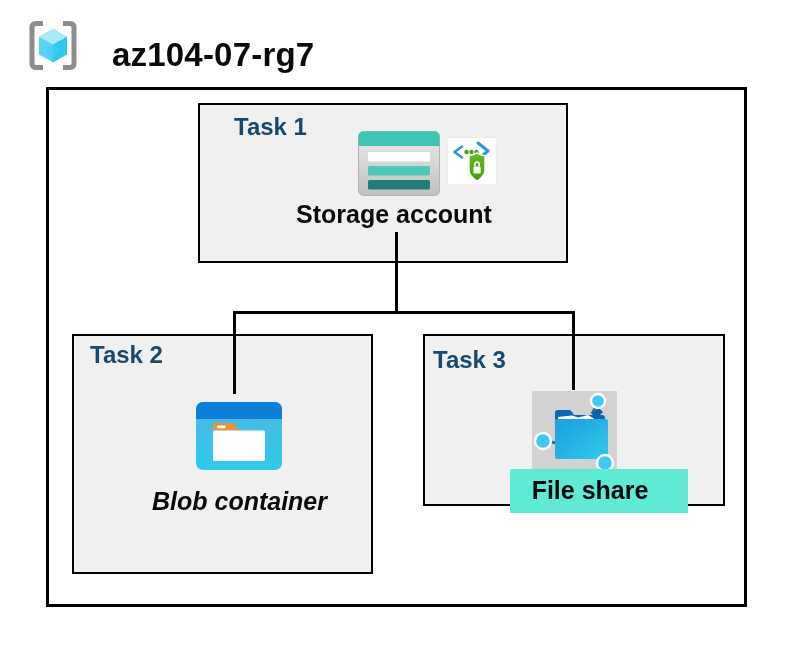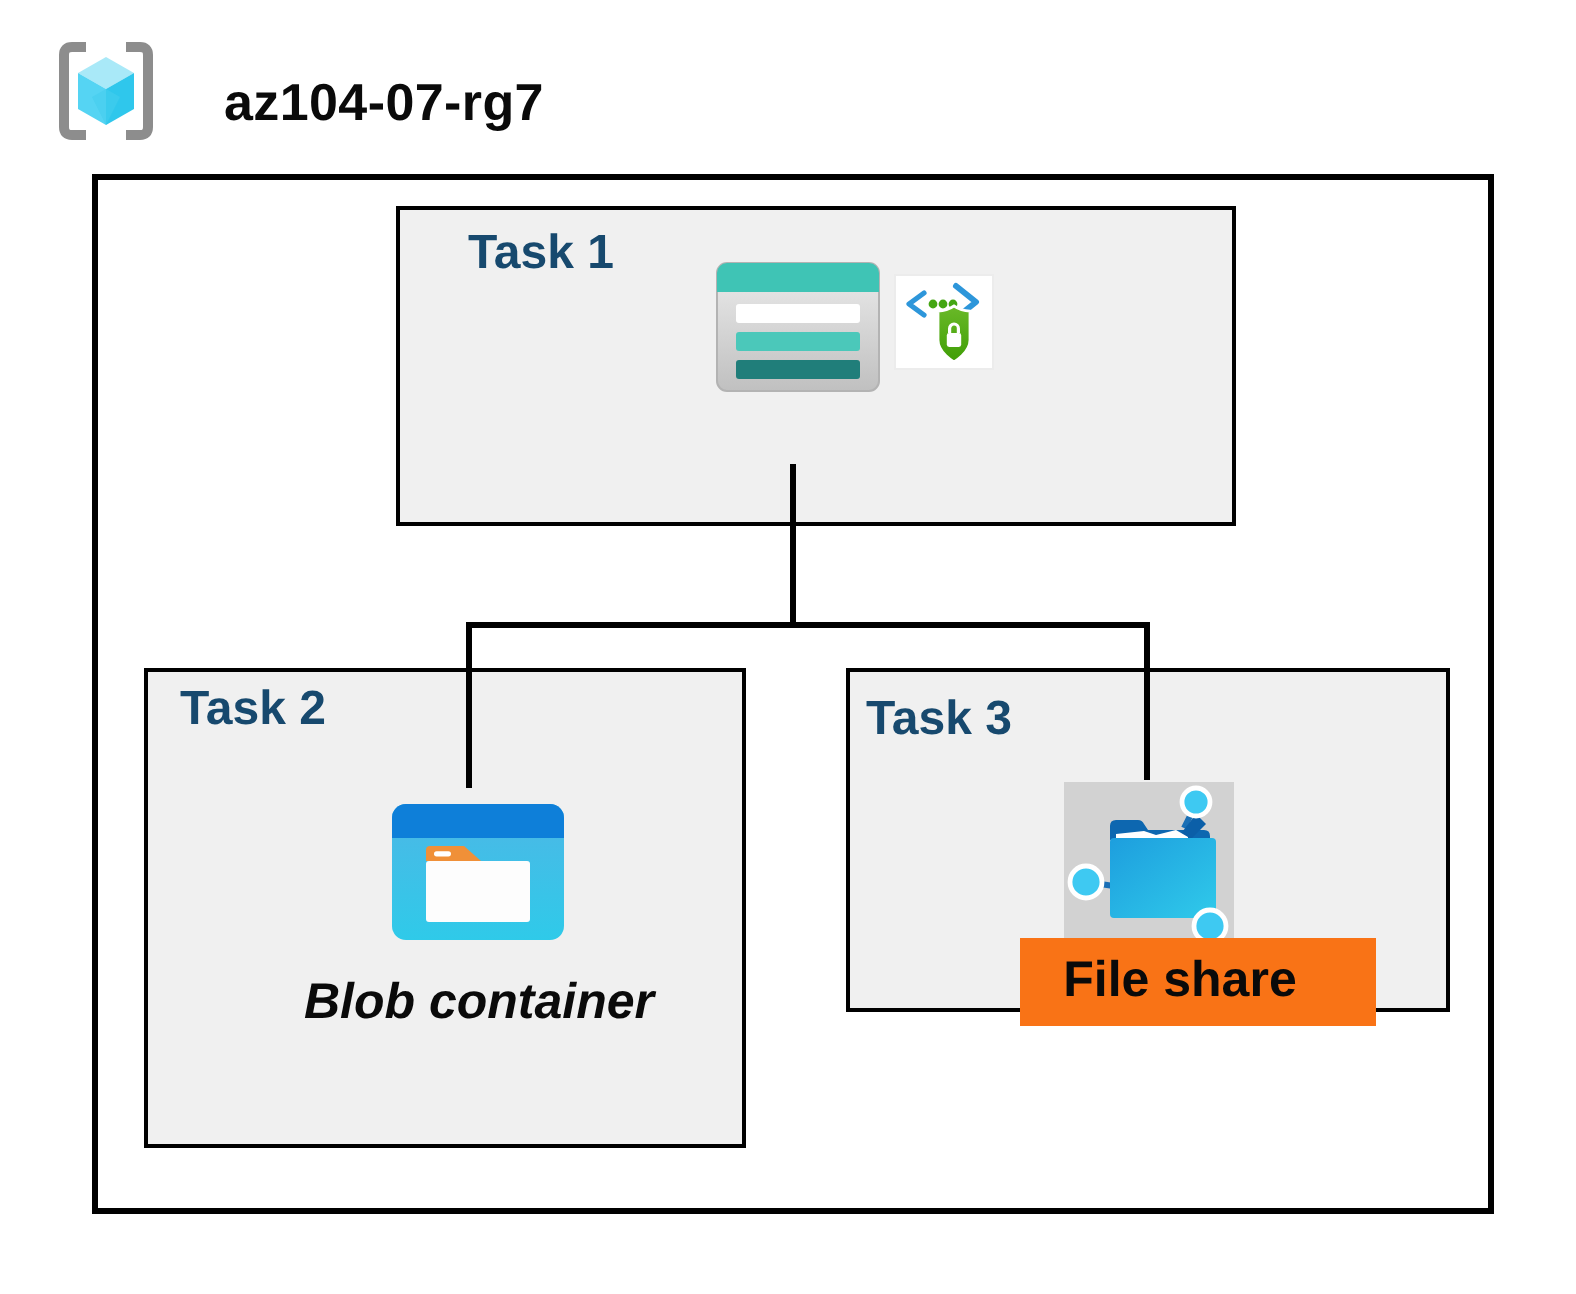--- a/index.html
+++ b/index.html
@@ -3,45 +3,45 @@
 <meta charset="utf-8">
 <style>
   html,body{margin:0;padding:0;background:#ffffff;}
   .canvas{
     position:relative;width:788px;height:647px;background:#ffffff;
     font-family:"Liberation Sans",sans-serif;font-weight:700;overflow:hidden;
   }
   .abs{position:absolute;}
   .rg-icon{left:26px;top:19px;width:54px;height:53px;}
   .rg-title{
-    left:112px;top:36px;font-size:26px;color:#0a0a0a;letter-spacing:.2px;white-space:nowrap;
+    left:112px;top:36px;font-size:33px;color:#0a0a0a;letter-spacing:.2px;white-space:nowrap;
   }
   .outer-box{
     left:46px;top:87px;width:701px;height:520px;
     border:3px solid #000;background:#ffffff;box-sizing:border-box;
   }
   .task-box{
     background:#f0f0f0;border:2px solid #000;box-sizing:border-box;
   }
-  .task1{left:198px;top:103px;width:420px;height:160px;}
+  .task1{left:198px;top:103px;width:370px;height:160px;}
   .task2{left:72px;top:334px;width:301px;height:240px;padding-left:44px;}
   .task3{left:423px;top:334px;width:302px;height:172px;}
   .task-label{
     font-size:24px;color:#17496e;white-space:nowrap;
   }
   .t1-label{left:34px;top:8px;}
   .t2-label{left:16px;top:5px;}
   .t3-label{left:8px;top:10px;}
   .res-label{
     font-size:25px;color:#0a0a0a;text-align:center;white-space:nowrap;
   }
   .storage-label{left:0px;top:95px;width:388px;}
   .blob-label{left:30px;top:151px;width:271px;font-style:italic;}
   .fs-band{
-    left:85px;top:133px;width:178px;height:44px;background:#f97316;
+    left:85px;top:133px;width:178px;height:44px;background:#5eead4;
   }
   .fs-label{left:0;top:7px;width:160px;font-size:25px;color:#0a0a0a;text-align:center;white-space:nowrap;position:absolute;}
   .storage-icon{left:158px;top:26px;width:82px;height:65px;}
   .security-icon{left:247px;top:32px;width:50px;height:48px;}
   .blob-icon{left:122px;top:66px;width:86px;height:68px;}
   .fs-bg{
     left:107px;top:55px;width:85px;height:80px;background:#d2d2d2;
   }
   .fs-svg{position:absolute;left:0;top:0;width:85px;height:80px;}
   .connector{background:#000;}
@@ -95,20 +95,21 @@
         <linearGradient id="shieldG" x1="0" y1="0" x2="0" y2="1">
           <stop offset="0" stop-color="#6ab928"></stop>
             <stop offset="1" stop-color="#3f9e06"></stop>
         </linearGradient>
       </defs>
       <path d="M30 16 C33.5 18.3 38 18.6 38 18.6 V33 C38 39.5 30 44 30 44 C30 44 22 39.5 22 33 V18.6 C22 18.6 26.5 18.3 30 16 Z" fill="url(#shieldG)" stroke="#ffffff" stroke-width="1.4"></path>
       <rect x="26.4" y="29.5" width="7.2" height="7" rx="1.2" fill="#ffffff"></rect>
       <path d="M27.8 29.5 V27.2 A2.2 2.2 0 0 1 32.2 27.2 V29.5" fill="none" stroke="#ffffff" stroke-width="1.6"></path>
     </svg>
 
+    <div class="abs res-label storage-label">Storage account</div>
   </div>
 
   <div class="abs task-box task2">
     <div class="abs task-label t2-label">Task 2</div>
 
     <svg class="abs blob-icon" viewBox="0 0 86 68">
       <defs>
         <linearGradient id="blobBody" x1="0" y1="0" x2="0" y2="1">
           <stop offset="0" stop-color="#4db7e6"></stop>
             <stop offset="1" stop-color="#2fcae9"></stop>

